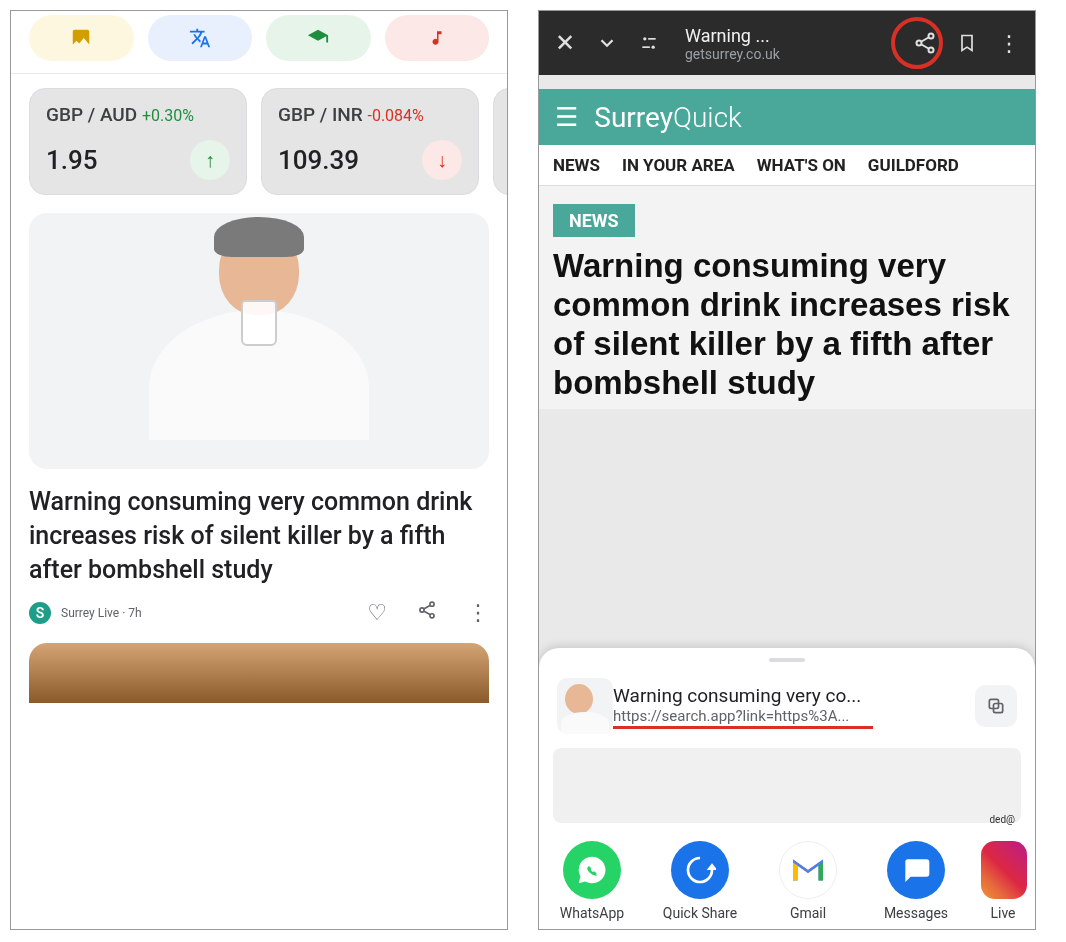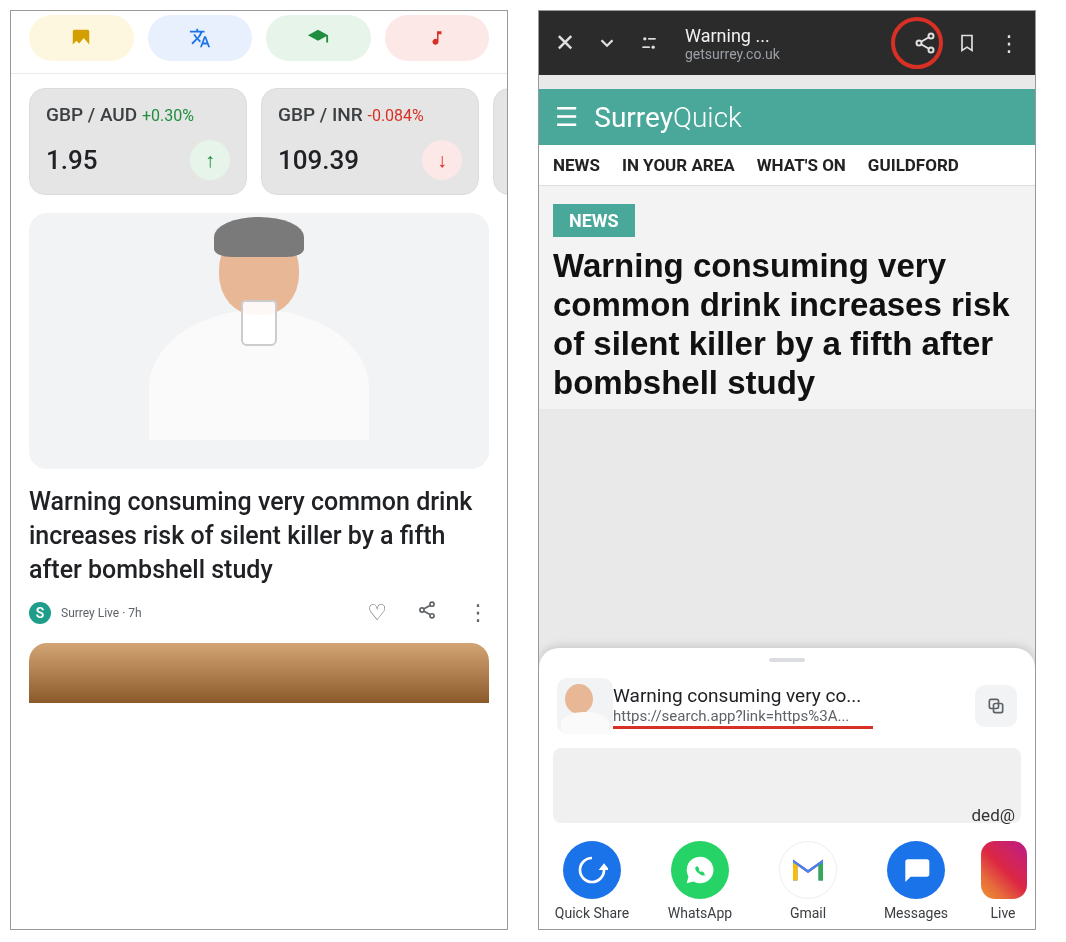--- a/index.html
+++ b/index.html
@@ -103,21 +103,21 @@
   }
   .drag-handle { width:36px; height:4px; background:#dadce0; border-radius:2px; margin:0 auto 10px auto;}
   .share-top { display:flex; align-items:center; padding:6px 18px 10px 18px;}
   .share-thumb { width:56px; height:56px; border-radius:10px; background:#f1f3f4; position:relative; overflow:hidden; flex-shrink:0;}
   .share-text { flex:1; min-width:0;}
   .share-title { font-size:19px; color:#202124; white-space:nowrap; overflow:hidden; text-overflow:ellipsis;}
   .share-url { font-size:15px; color:#5f6368; white-space:nowrap; overflow:hidden; text-overflow:ellipsis; position:relative;}
   .red-underline { height:3px; background:#d93025; margin-top:1px; width:260px;}
   .copy-btn { width:42px; height:42px; border-radius:10px; background:#f1f3f4; display:flex; align-items:center; justify-content:center; color:#5f6368;}
   .contacts-row { height:75px; background:#f0f0f0; margin:4px 14px 0 14px; border-radius:8px; position:relative;}
-  .ded { position:absolute; right:6px; bottom:-2px; font-size:17px; color:#333;}
+  .ded { position:absolute; right:6px; bottom:-2px; font-size:10px; color:#333;}
   .apps-row { display:flex; justify-content:space-between; padding:18px 10px 0 10px;}
   .app { width:86px; text-align:center; font-size:14px; color:#3c4043;}
   .app-ic { width:58px;height:58px;border-radius:50%;margin:0 auto 6px auto;display:flex;align-items:center;justify-content:center;}
   .app-qs { background:#1a73e8;}
   .app-wa { background:#25d366;}
   .app-gm { background:#fff; border:1px solid #eee;}
   .app-ms { background:#1a73e8;}
   .app-ig { background:linear-gradient(45deg,#f09433,#e6683c,#dc2743,#cc2366,#bc1888); width:46px; border-radius:14px;}
   .circle-partial { position:absolute; right:10px; bottom:180px; width:46px; height:46px; background:#8a8a8a; border-radius:50%;}
 </style>
@@ -273,34 +273,34 @@
             <rect x="9" y="9" width="11" height="11" rx="2"></rect>
             <rect x="4" y="4" width="11" height="11" rx="2"></rect>
           </svg>
       </div>
     </div>
     <div class="contacts-row">
       <span class="ded">ded@</span>
     </div>
     <div class="apps-row">
       <div class="app">
+        <div class="app-ic app-wa">
+            <svg width="32" height="32" viewBox="0 0 24 24" fill="#fff">
+              <path d="M12 2a10 10 0 00-8.66 15L2 22l5.1-1.34A10 10 0 1012 2zm4.5 13.5c-.5.5-2 1-3 .5s-3.5-2-4.5-3.5-.5-2.5 0-3 1-.5 1.5 0l1 1.5-0.5 1 1.5 1.5 1-.5 1.5 1c.5.5.5 1 0 1.5z"></path>
+            </svg>
+          </div>
+        <div>WhatsApp</div>
+      </div>
+      <div class="app">
         <div class="app-ic app-qs">
             <svg width="32" height="32" viewBox="0 0 24 24" fill="#fff">
               <path d="M12 4a8 8 0 108 8h-3l4-5 4 5h-3A10 10 0 1112 2v2z"></path>
             </svg>
           </div>
         <div>Quick Share</div>
-      </div>
-      <div class="app">
-        <div class="app-ic app-wa">
-            <svg width="32" height="32" viewBox="0 0 24 24" fill="#fff">
-              <path d="M12 2a10 10 0 00-8.66 15L2 22l5.1-1.34A10 10 0 1012 2zm4.5 13.5c-.5.5-2 1-3 .5s-3.5-2-4.5-3.5-.5-2.5 0-3 1-.5 1.5 0l1 1.5-0.5 1 1.5 1.5 1-.5 1.5 1c.5.5.5 1 0 1.5z"></path>
-            </svg>
-          </div>
-        <div>WhatsApp</div>
       </div>
       <div class="app">
         <div class="app-ic app-gm">
             <svg width="36" height="28" viewBox="0 0 24 18">
               <path fill="#ea4335" d="M12 9L2 2v2l10 7 10-7V2z"></path>
               <path fill="#4285f4" d="M2 2v14h3V6l7 5 7-5v10h3V2l-10 7z"></path>
               <path fill="#fbbc05" d="M2 16V4l3 2v10z"></path>
               <path fill="#34a853" d="M22 16V4l-3 2v10z"></path>
             </svg>
           </div>

